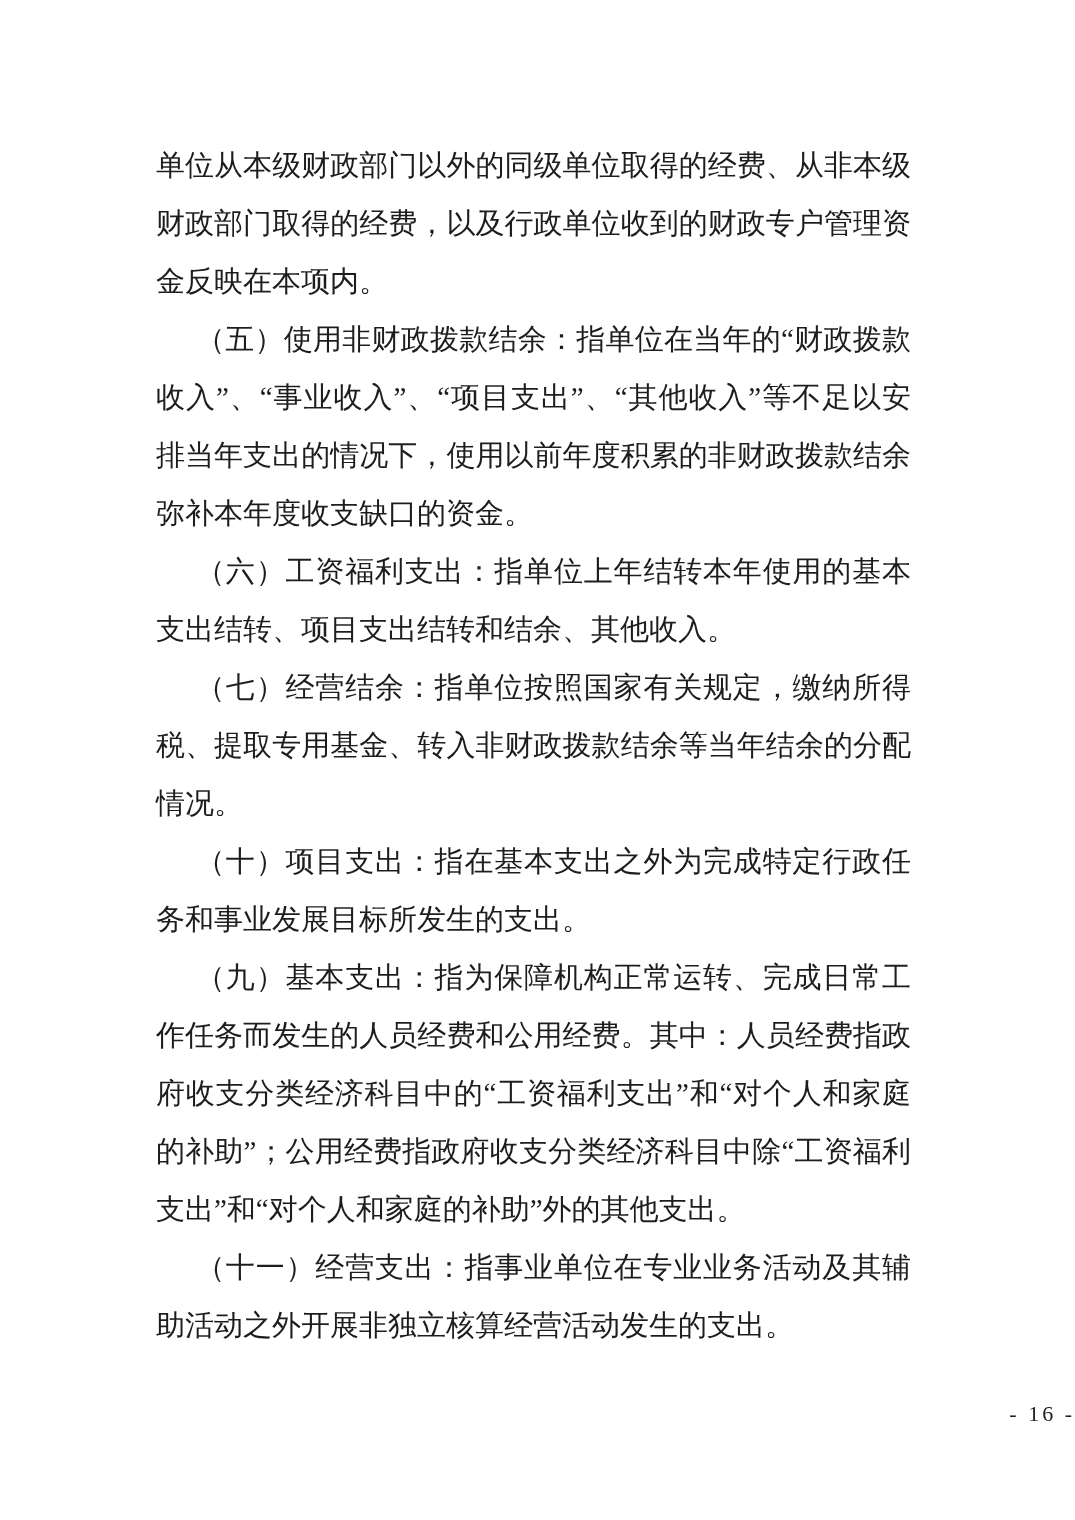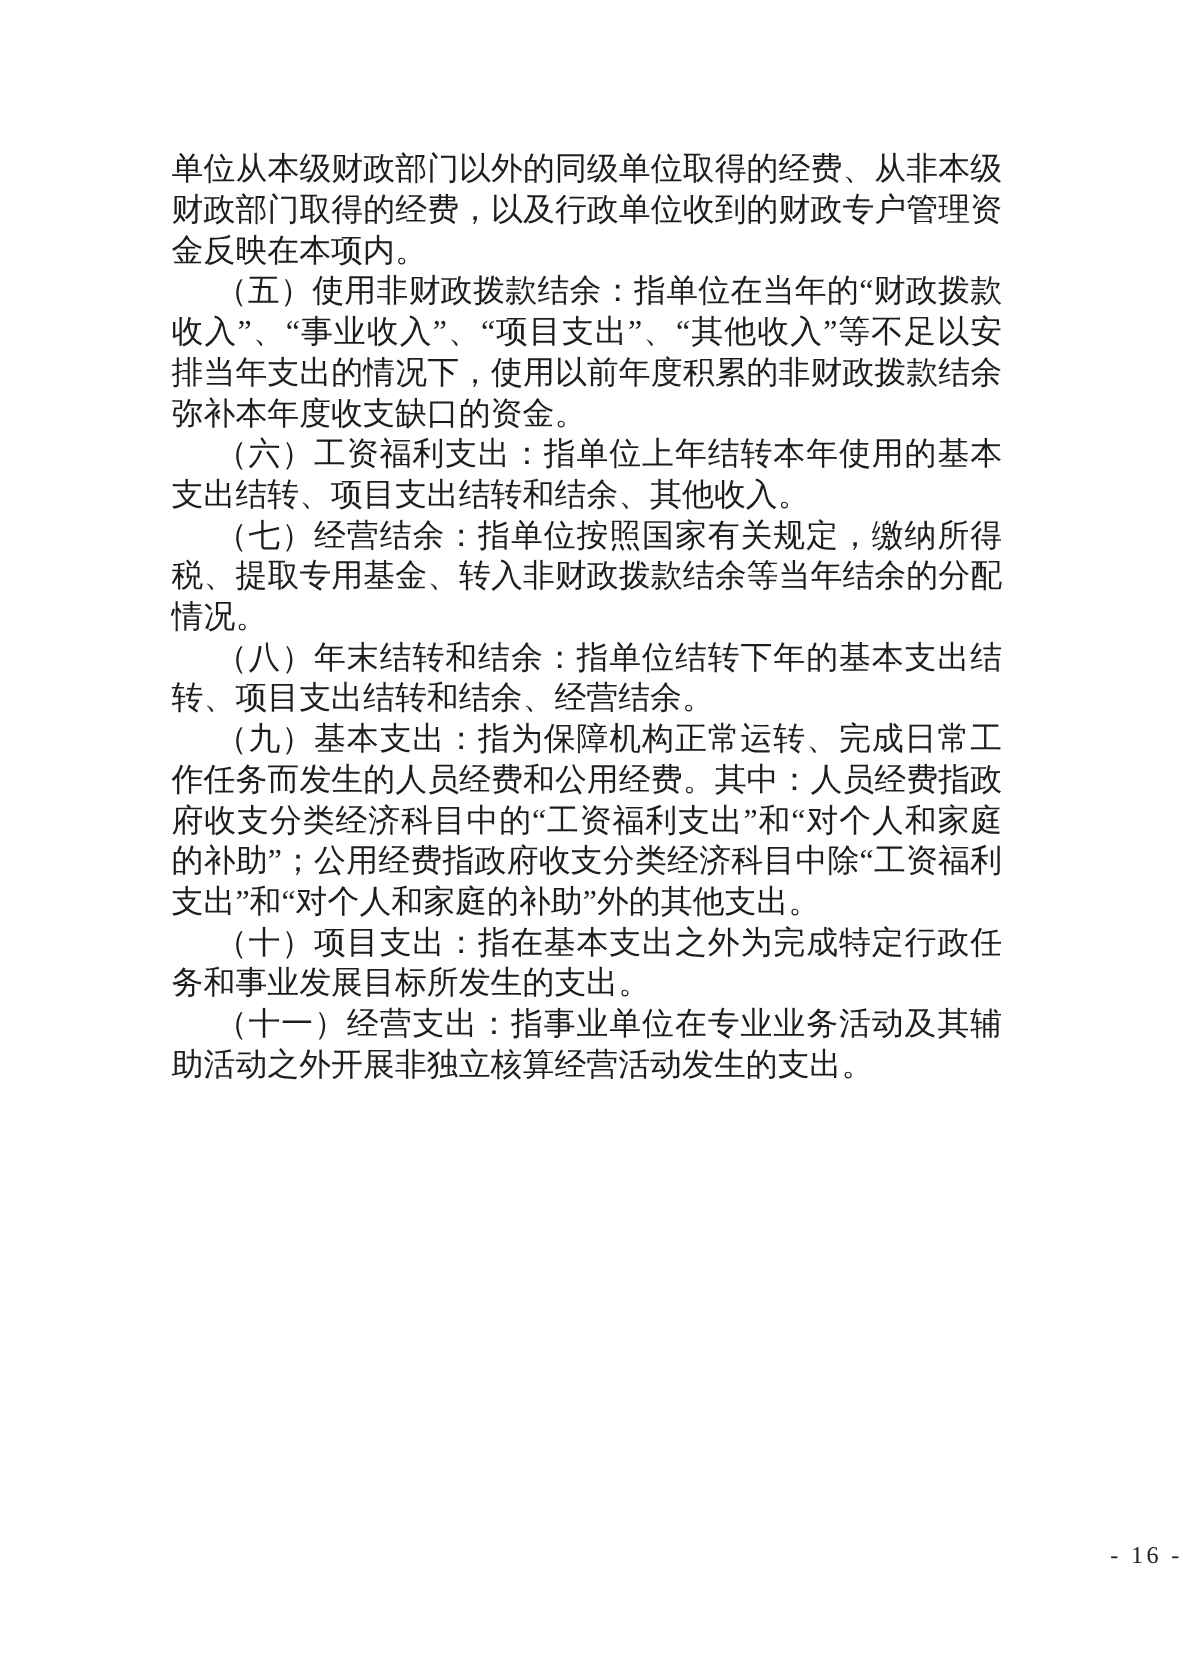--- a/index.html
+++ b/index.html
@@ -18,21 +18,21 @@
   }
   .content {
     position: absolute;
     left: 156px;
     top: 136px;
     width: 755px;
   }
   .para {
     margin: 0;
     font-size: 29px;
-    line-height: 37px;
+    line-height: 58px;
     text-align: justify;
     text-justify: inter-character;
     text-indent: 40px;
     word-break: break-all;
   }
   .para.no-indent {
     text-indent: 0;
   }
   .head {
     font-weight: 400;
@@ -55,24 +55,23 @@
   <div class="content">
 
     <p class="para no-indent"><span class="body">单位从本级财政部门以外的同级单位取得的经费、从非本级财政部门取得的经费，以及行政单位收到的财政专户管理资金反映在本项内。</span></p>
 
     <p class="para"><span class="head">（五）使用非财政拨款结余：</span><span class="body">指单位在当年的“财政拨款收入”、“事业收入”、“项目支出”、“其他收入”等不足以安排当年支出的情况下，使用以前年度积累的非财政拨款结余弥补本年度收支缺口的资金。</span></p>
 
     <p class="para"><span class="head">（六）工资福利支出：</span><span class="body">指单位上年结转本年使用的基本支出结转、项目支出结转和结余、其他收入。</span></p>
 
     <p class="para"><span class="head">（七）经营结余：</span><span class="body">指单位按照国家有关规定，缴纳所得税、提取专用基金、转入非财政拨款结余等当年结余的分配情况。</span></p>
 
-    <p class="para"><span class="head">（八）年末结转和结余：</span><span class="body">指单位结转下年的基本支出结转、项目支出结转和结余、经营结余。</span></p>
+
+    <p class="para"><span class="head">（十）项目支出：</span><span class="body">指在基本支出之外为完成特定行政任务和事业发展目标所发生的支出。</span></p>
 
     <p class="para"><span class="head">（九）基本支出：</span><span class="body">指为保障机构正常运转、完成日常工作任务而发生的人员经费和公用经费。其中：人员经费指政府收支分类经济科目中的“工资福利支出”和“对个人和家庭的补助”；公用经费指政府收支分类经济科目中除“工资福利支出”和“对个人和家庭的补助”外的其他支出。</span></p>
-
-    <p class="para"><span class="head">（十）项目支出：</span><span class="body">指在基本支出之外为完成特定行政任务和事业发展目标所发生的支出。</span></p>
 
     <p class="para"><span class="head">（十一）经营支出：</span><span class="body">指事业单位在专业业务活动及其辅助活动之外开展非独立核算经营活动发生的支出。</span></p>
 
   </div>
 
   <div class="footer">- 16 -</div>
 </div>
 
 </body></html>

